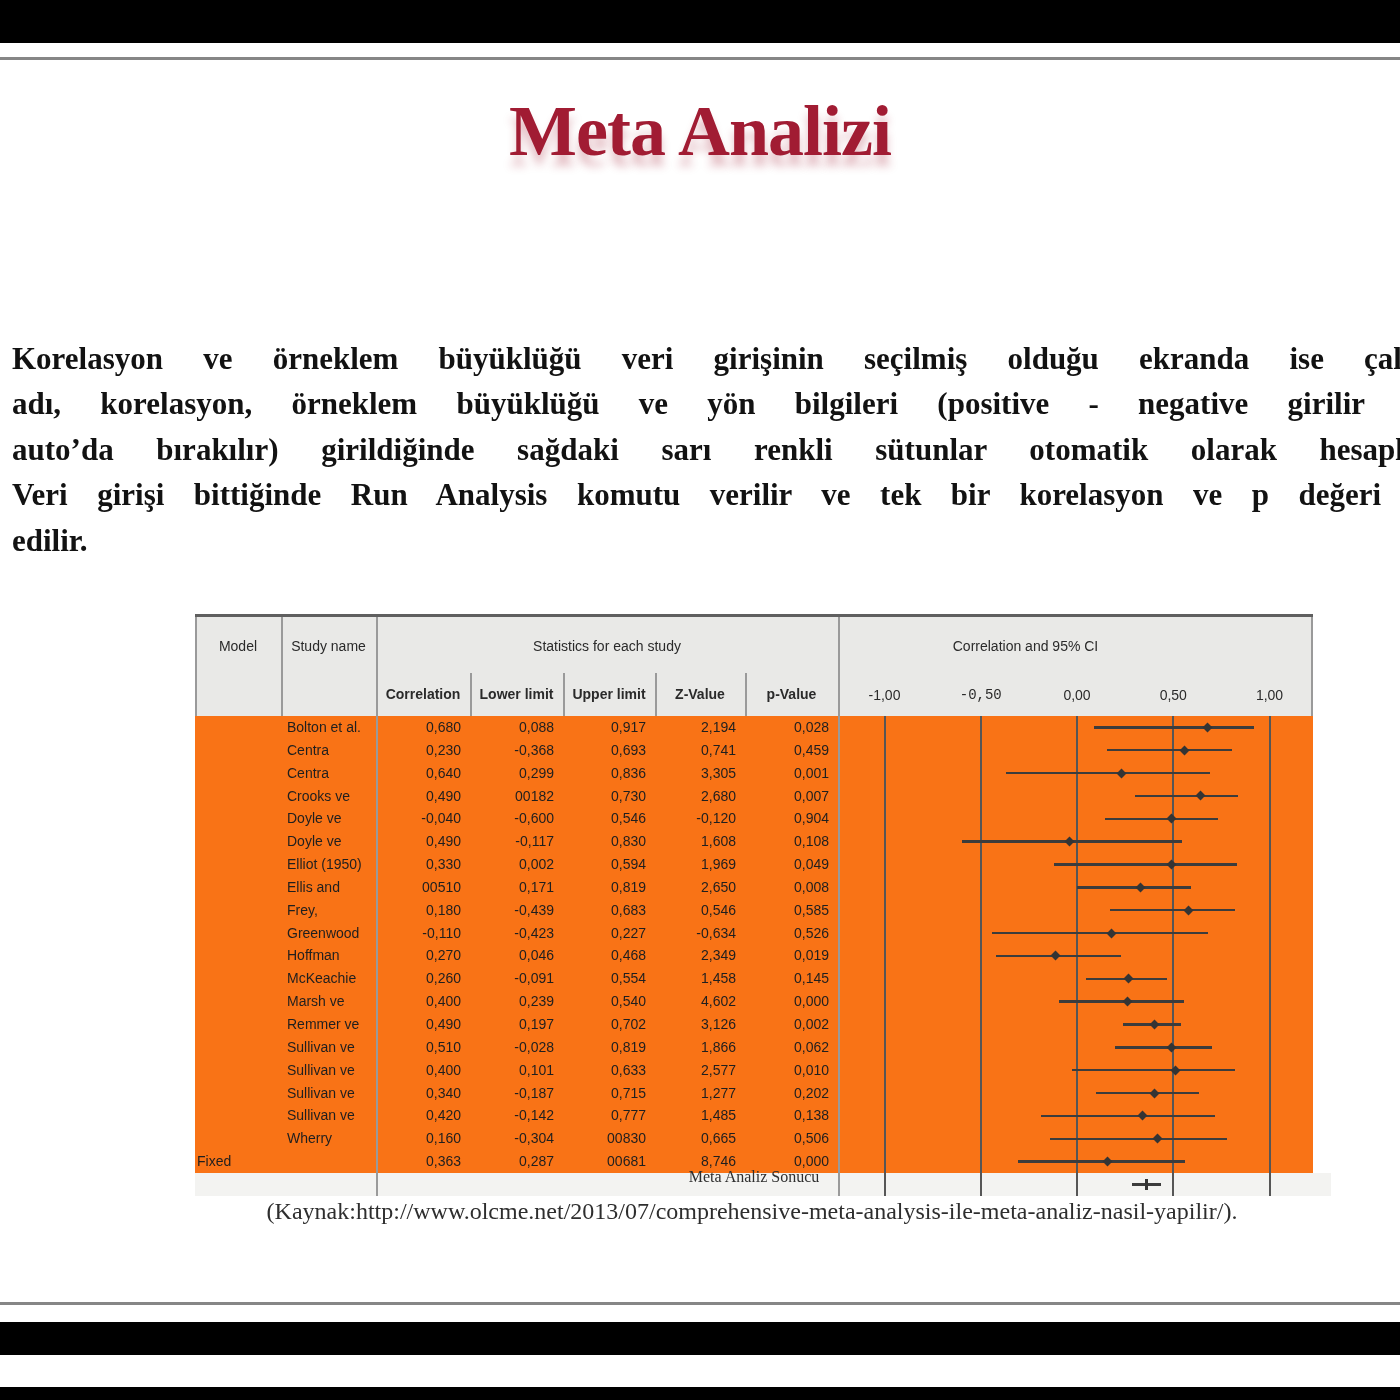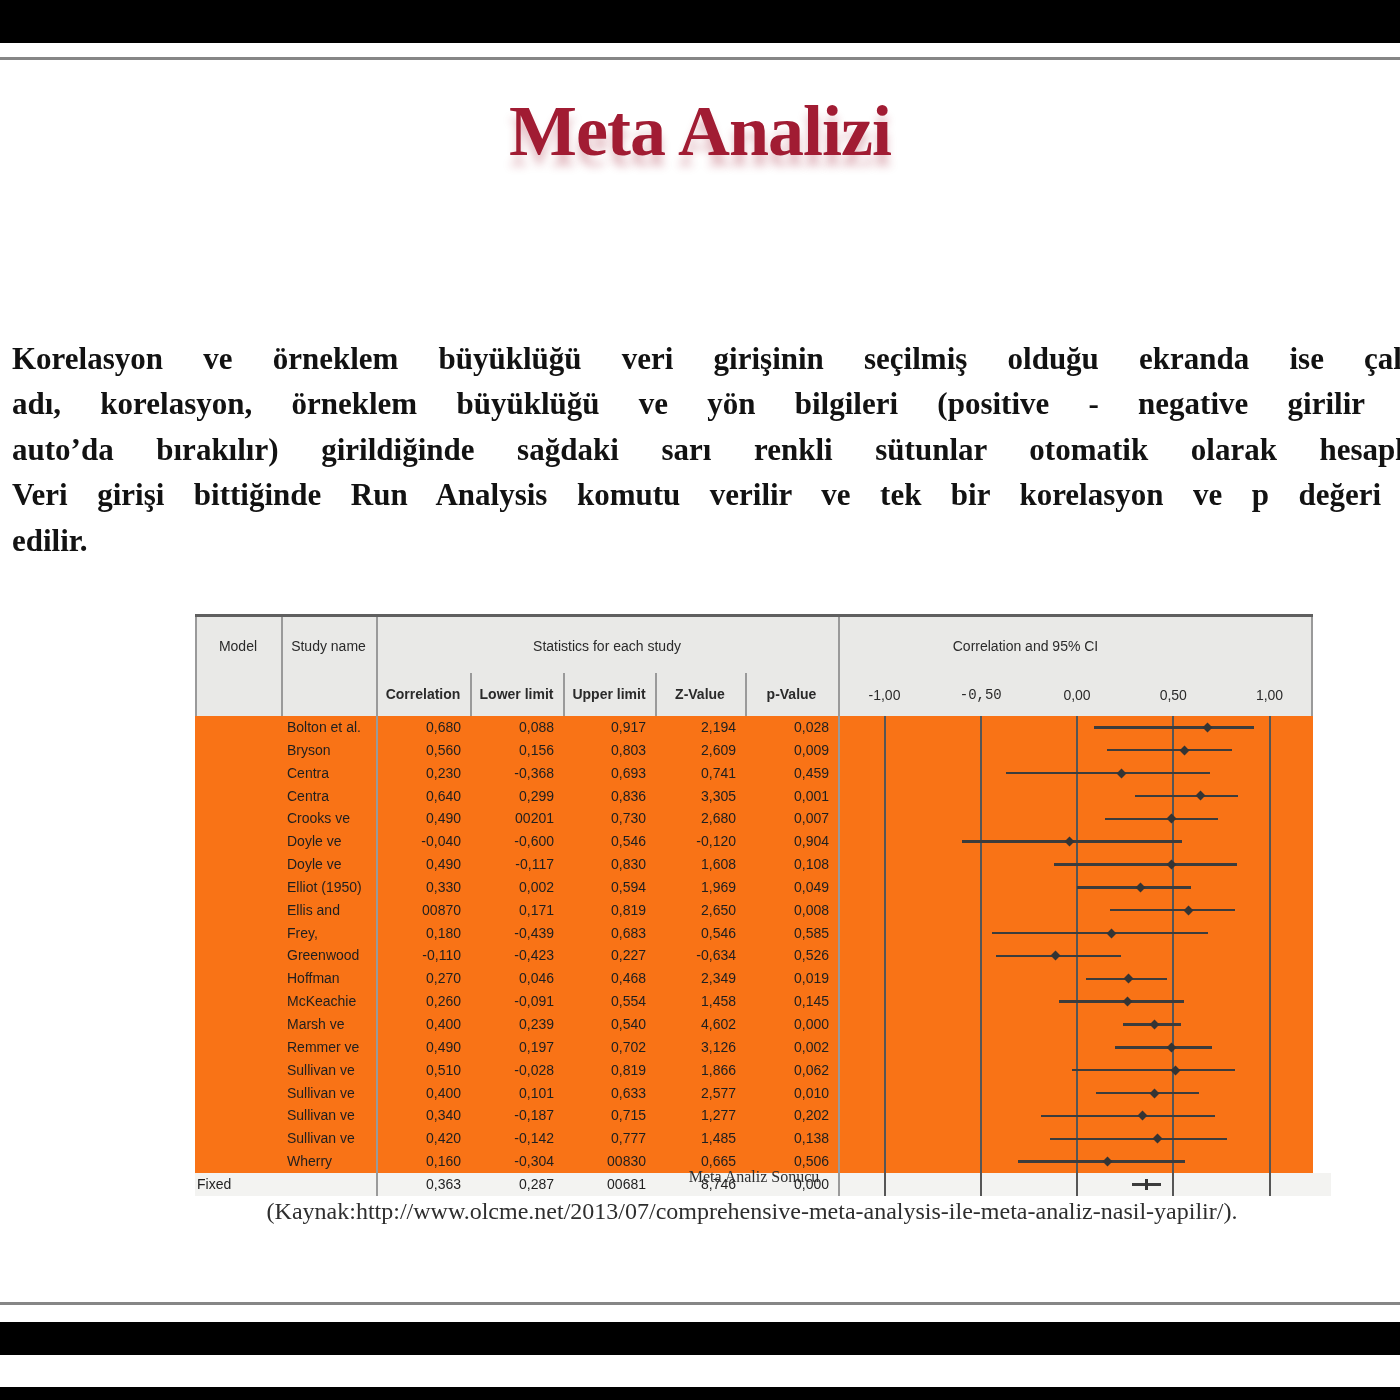--- a/index.html
+++ b/index.html
@@ -111,50 +111,41 @@
         <div class="c-model"></div>
         <div class="c-study">Bolton et al.</div>
         <div class="c-num">0,680</div>
         <div class="c-num">0,088</div>
         <div class="c-num">0,917</div>
         <div class="c-num">2,194</div>
         <div class="c-num">0,028</div>
       </div>
       <div class="drow">
         <div class="c-model"></div>
-        <div class="c-study">Bryson</div>
-        <div class="c-num">0,560</div>
-        <div class="c-num">0,156</div>
-        <div class="c-num">0,803</div>
-        <div class="c-num">2,609</div>
-        <div class="c-num">0,009</div>
-      </div>
-      <div class="drow">
-        <div class="c-model"></div>
         <div class="c-study">Centra</div>
         <div class="c-num">0,230</div>
         <div class="c-num">-0,368</div>
         <div class="c-num">0,693</div>
         <div class="c-num">0,741</div>
         <div class="c-num">0,459</div>
       </div>
       <div class="drow">
         <div class="c-model"></div>
         <div class="c-study">Centra</div>
         <div class="c-num">0,640</div>
         <div class="c-num">0,299</div>
         <div class="c-num">0,836</div>
         <div class="c-num">3,305</div>
         <div class="c-num">0,001</div>
       </div>
       <div class="drow">
         <div class="c-model"></div>
         <div class="c-study">Crooks ve</div>
         <div class="c-num">0,490</div>
-        <div class="c-num">00201</div>
+        <div class="c-num">00182</div>
         <div class="c-num">0,730</div>
         <div class="c-num">2,680</div>
         <div class="c-num">0,007</div>
       </div>
       <div class="drow">
         <div class="c-model"></div>
         <div class="c-study">Doyle ve</div>
         <div class="c-num">-0,040</div>
         <div class="c-num">-0,600</div>
         <div class="c-num">0,546</div>
@@ -175,21 +166,21 @@
         <div class="c-study">Elliot (1950)</div>
         <div class="c-num">0,330</div>
         <div class="c-num">0,002</div>
         <div class="c-num">0,594</div>
         <div class="c-num">1,969</div>
         <div class="c-num">0,049</div>
       </div>
       <div class="drow">
         <div class="c-model"></div>
         <div class="c-study">Ellis and</div>
-        <div class="c-num">00870</div>
+        <div class="c-num">00510</div>
         <div class="c-num">0,171</div>
         <div class="c-num">0,819</div>
         <div class="c-num">2,650</div>
         <div class="c-num">0,008</div>
       </div>
       <div class="drow">
         <div class="c-model"></div>
         <div class="c-study">Frey,</div>
         <div class="c-num">0,180</div>
         <div class="c-num">-0,439</div>

